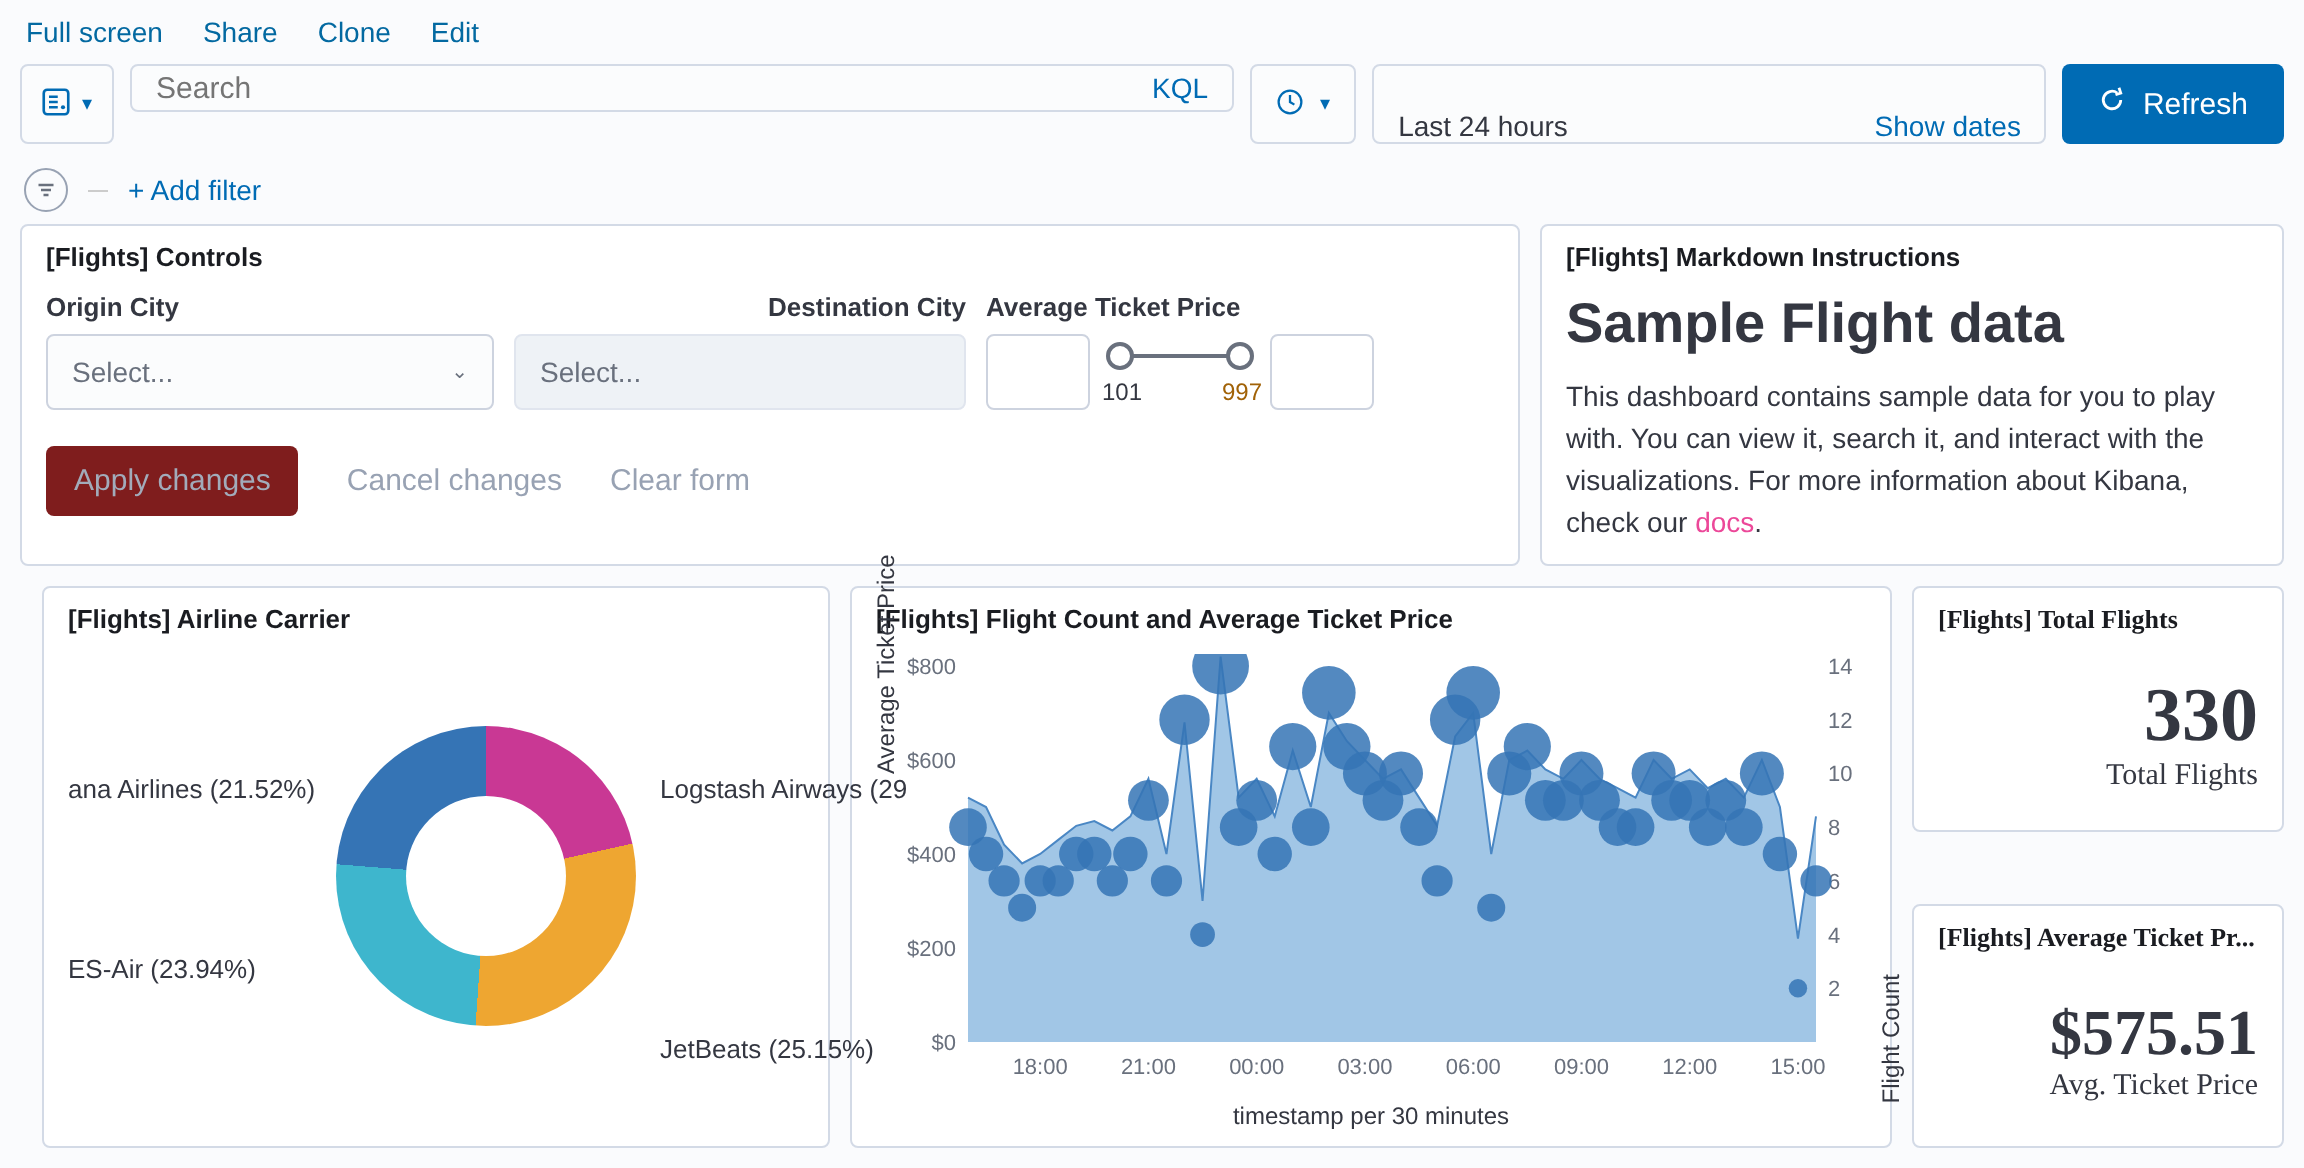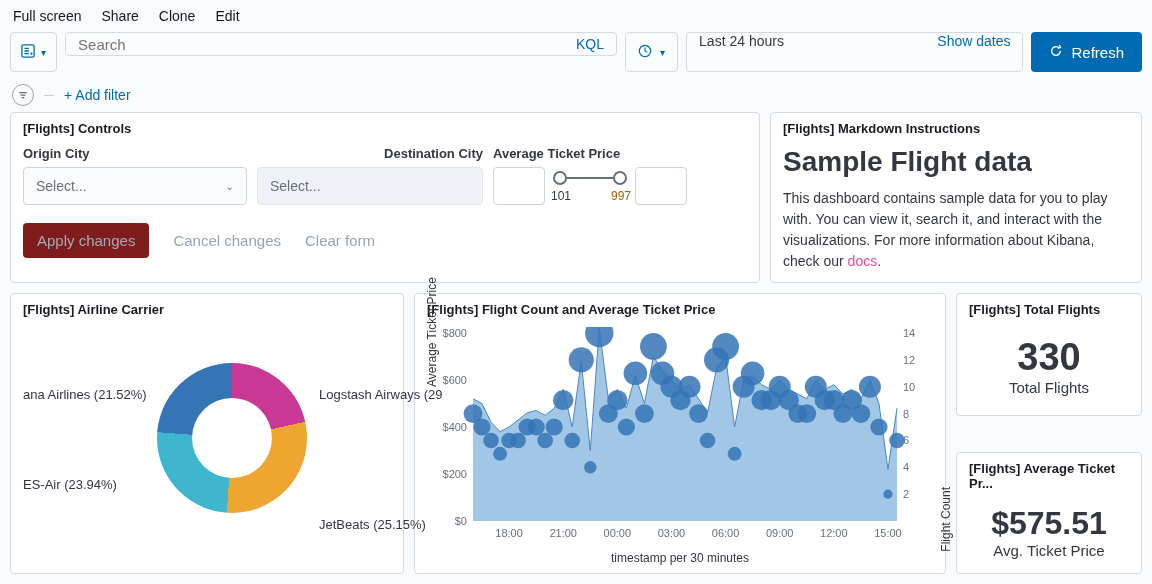--- a/index.html
+++ b/index.html
@@ -11,21 +11,21 @@
     width: 1152px;
     height: 584px;
     overflow: hidden;
   }
 
   .top-links {
     display: flex;
     gap: 20px;
     padding: 8px 16px 8px 13px;
   }
-  .top-links span { color: #0f172a; cursor: pointer; }
+  .top-links span { color: #0369a1; cursor: pointer; }
 
   .query-bar {
     display: flex;
     gap: 8px;
     padding: 0 10px 8px 10px;
     align-items: stretch;
   }
   .idx-btn {
     display: flex; align-items: center; gap: 6px;
     border: 1px solid #d3dae6; background: #fbfcfd;
@@ -45,21 +45,21 @@
   .kql { padding: 0 12px; color: #006bb4; font-weight: 500; }
 
   .date-btn {
     display: flex; align-items: center; gap: 8px;
     border: 1px solid #d3dae6; background: #fbfcfd;
     padding: 0 12px; border-radius: 4px; color: #006bb4;
     height: 40px;
   }
   .date-range {
     flex: 1;
-    display: flex; align-items: flex-start; justify-content: space-between;
+    display: flex; align-items: flex-end; justify-content: space-between;
     border: 1px solid #d3dae6; background: #fbfcfd;
     padding: 0 12px; border-radius: 4px;
     height: 40px;
   }
   .date-range .lbl { color: #343741; }
   .date-range .show { color: #006bb4; }
   .refresh-btn {
     display: flex; align-items: center; gap: 8px;
     background: #006bb4; color: #fff;
     padding: 0 18px; border-radius: 4px; font-size: 15px;
@@ -126,25 +126,25 @@
   .form-btns { display:flex; gap:24px; margin-top:18px; align-items:center; }
   .btn-apply {
     background:#7f1d1d; color:#a2abba; padding:9px 14px; border-radius:4px; font-size:15px;
   }
   .btn-link { color:#98a2b3; font-size:15px; }
 
   .md-title { font-size:28px; font-weight:700; margin: 4px 0 10px 0; }
   .md-body { font-size:14px; line-height:1.5; color:#343741; }
   .md-body a { color:#ec4899; }
 
-  .airline-panel { flex: 0 0 394px; }
+  .airline-panel { flex: 0 0 394px; margin-left: 11px; }
   .count-panel { flex: 1; }
-  .metrics-col { flex: 0 0 186px; display:flex; flex-direction:column; gap:26px; }
+  .metrics-col { flex: 0 0 186px; display:flex; flex-direction:column; gap:26px;font-family:Liberation Serif, serif; }
   .metric-panel { flex:1; display:flex; flex-direction:column; }
-  .metric-body { flex:1; display:flex; flex-direction:column; align-items:center; justify-content:center; }
+  .metric-body { flex:1; display:flex; flex-direction:column; align-items:flex-end; justify-content:center; }
   .metric-val { font-size:38px; font-weight:700; }
   .metric-lbl { font-size:15px; color:#343741; }
 
   .donut-wrap { position:relative; height:230px; }
   .donut {
     position:absolute; left:134px; top:36px; width:150px; height:150px; border-radius:50%;
     background: conic-gradient(
       #c93894 0deg 77.5deg,
       #eea631 77.5deg 184deg,
       #3eb6cd 184deg 274.5deg,

